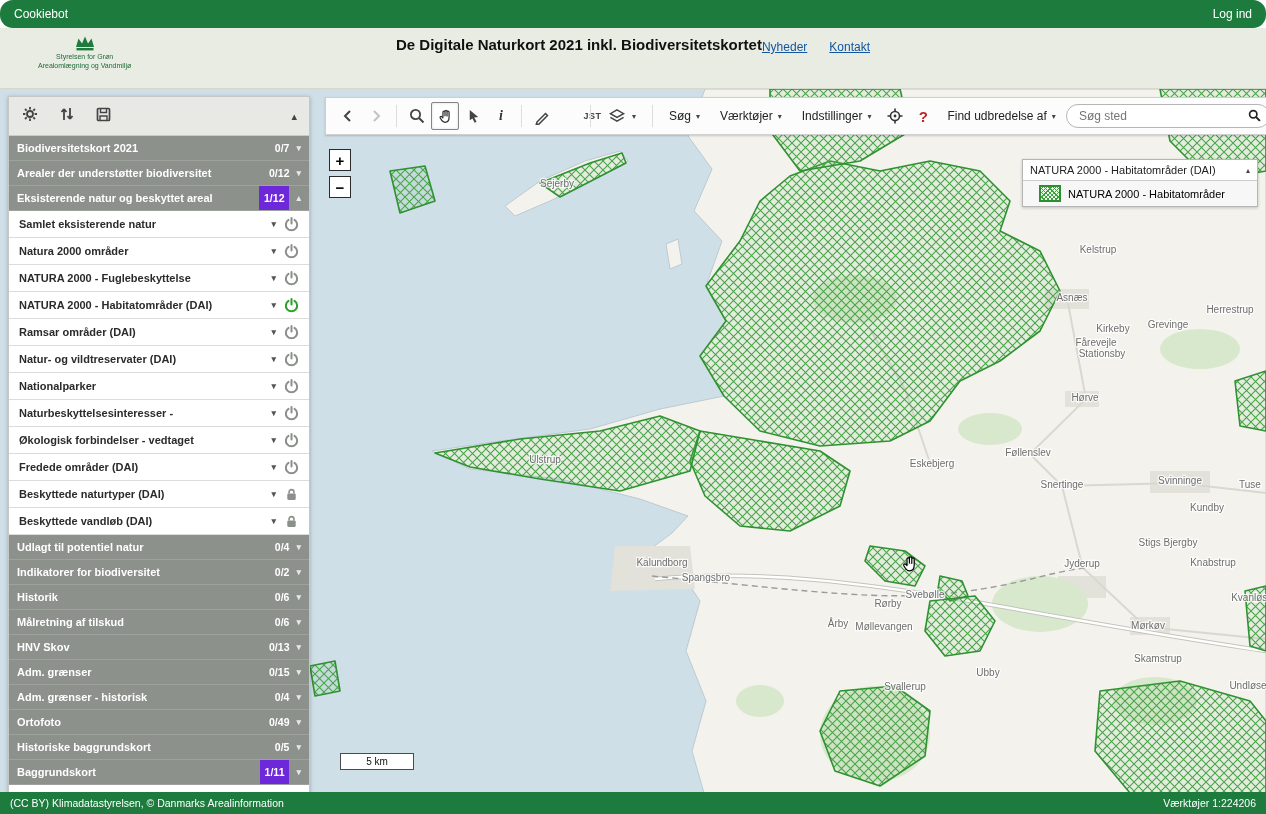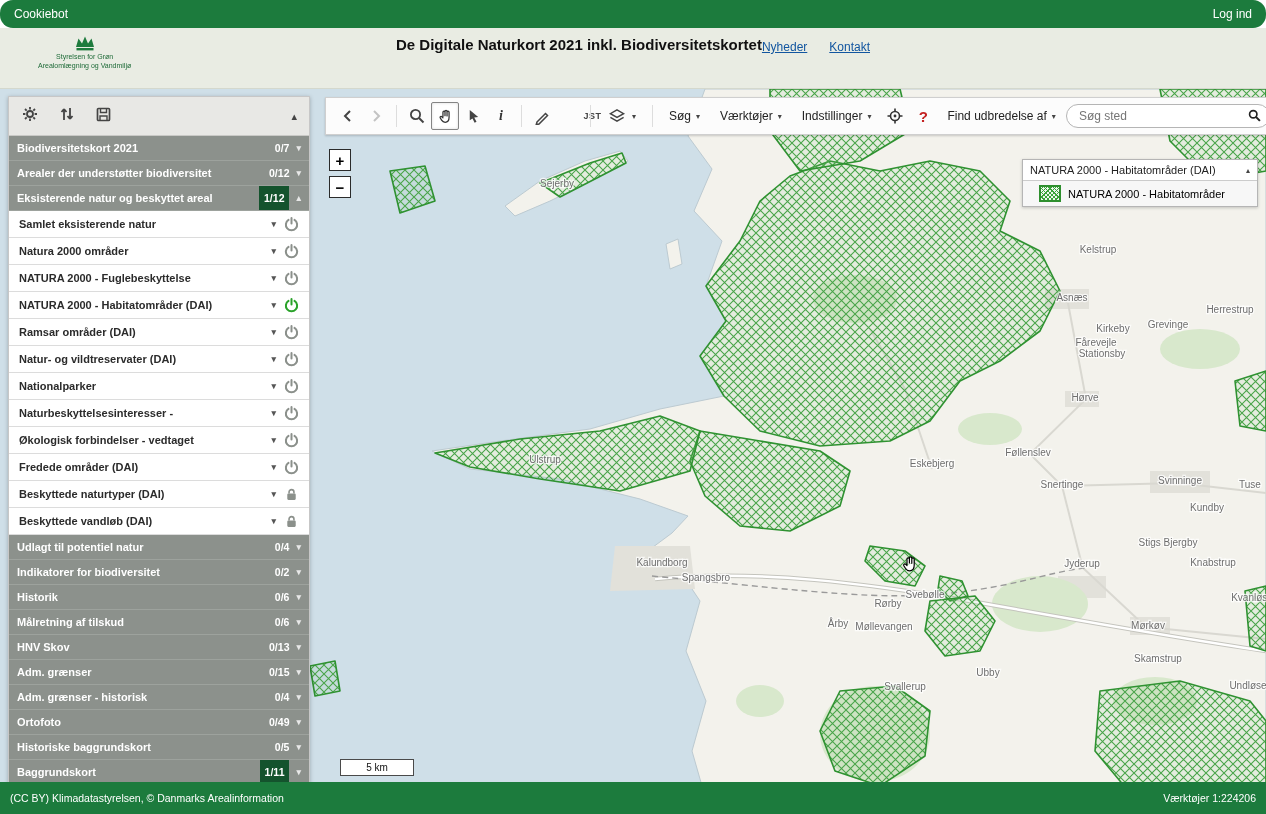--- a/index.html
+++ b/index.html
@@ -37,49 +37,49 @@
   .search-wrap{position:relative;margin-right:12px;flex:0 0 auto;}
   .search-wrap input{width:160px;height:22px;border:1px solid #b5b5b5;border-radius:12px;padding:0 30px 0 12px;font-size:12px;font-family:"Liberation Sans",sans-serif;color:#333;outline:none;background:#fff;}
   .search-wrap .s-icon{position:absolute;right:8px;top:4px;}
 
   
   .sidebar{position:absolute;top:7px;left:8px;width:300px;background:#fff;border:1px solid #c7c7c7;box-shadow:0 1px 4px rgba(0,0,0,.25);}
   .side-toolbar{height:38px;background:#e8e8e5;border-bottom:1px solid #c9c9c6;display:flex;align-items:center;gap:20px;padding:0 12px;}
   .side-toolbar .collapse{margin-left:auto;color:#444;font-size:11px;cursor:pointer;}
   .row-group{height:24px;background:#8c918c;color:#fff;display:flex;align-items:center;padding:0 8px;border-bottom:1px solid #9da29d;font-size:11px;font-weight:bold;cursor:pointer;}
   .g-count{margin-left:auto;font-size:10.5px;font-weight:bold;}
-  .g-count.active{background:#14532d;padding:6px 5px;}
+  .g-count.active{background:#6d28d9;padding:6px 5px;}
   .g-caret{margin-left:7px;color:#e8e8e8;font-size:9px;}
   .row-layer{height:26px;background:#fff;display:flex;align-items:center;padding:0 8px 0 10px;border-bottom:1px solid #dcdcdc;font-size:11px;font-weight:bold;color:#2b2b2b;cursor:pointer;}
   .l-caret{margin-left:auto;color:#555;font-size:9px;padding:0 5px;}
   .l-icon{width:20px;display:flex;justify-content:center;align-items:center;}
   .side-footer{height:10px;background:#fff;}
 
   
   .zoomctl{position:absolute;left:329px;top:60px;display:flex;flex-direction:column;gap:5px;}
   .zoomctl button{width:22px;height:22px;background:#fff;border:1.5px solid #2b2b2b;font-size:15px;font-weight:bold;line-height:1;display:flex;align-items:center;justify-content:center;cursor:pointer;font-family:"Liberation Sans",sans-serif;padding:0;}
 
   
   .legend{position:absolute;top:70px;right:8px;width:234px;background:#fff;border:1px solid #b5b5b5;font-size:11px;box-shadow:0 1px 3px rgba(0,0,0,.2);}
   .legend-head{display:flex;align-items:center;justify-content:space-between;padding:4px 7px;border-bottom:1px solid #ccc;color:#222;cursor:pointer;}
   .legend-item{display:flex;align-items:center;gap:7px;padding:4px 16px;background:#f7f7f7;}
   .swatch{width:18px;height:13px;border:2px solid #2e8f2e;background-color:#eef6ee;background-image:repeating-linear-gradient(45deg,transparent 0 2px,#3aa43a 2px 3px),repeating-linear-gradient(-45deg,transparent 0 2px,#3aa43a 2px 3px);}
 
   
-  .scalebar{position:absolute;left:340px;bottom:6px;width:72px;height:15px;background:#fff;border:1px solid #4a4a4a;display:flex;align-items:center;justify-content:center;font-size:10px;color:#111;}
+  .scalebar{position:absolute;left:340px;bottom:22px;width:72px;height:15px;background:#fff;border:1px solid #4a4a4a;display:flex;align-items:center;justify-content:center;font-size:10px;color:#111;}
 
   
   .coords{position:absolute;right:4px;bottom:8px;text-align:right;font-size:9px;line-height:1.3;color:#222;text-shadow:0 0 2px #fff,0 0 2px #fff;}
   .coords .c1{display:inline-block;background:#4c4c4c;color:#fff;padding:0 3px;text-shadow:none;}
 
   
   .mouse-cursor{position:absolute;left:900px;top:465px;pointer-events:none;}
 
   
-  .statusbar{height:32px;background:#1c7b3d;color:#fff;font-size:10.5px;display:flex;align-items:center;justify-content:space-between;padding:0 10px;flex:0 0 auto;}
+  .statusbar{height:22px;background:#1c7b3d;color:#fff;font-size:10.5px;display:flex;align-items:center;justify-content:space-between;padding:0 10px;flex:0 0 auto;}
 </style>
 </head>
 <body>
 
 <div class="app">
 
   <div class="topbar">
     <a href="#">Cookiebot</a>
     <a href="#">Log ind</a>
   </div>

